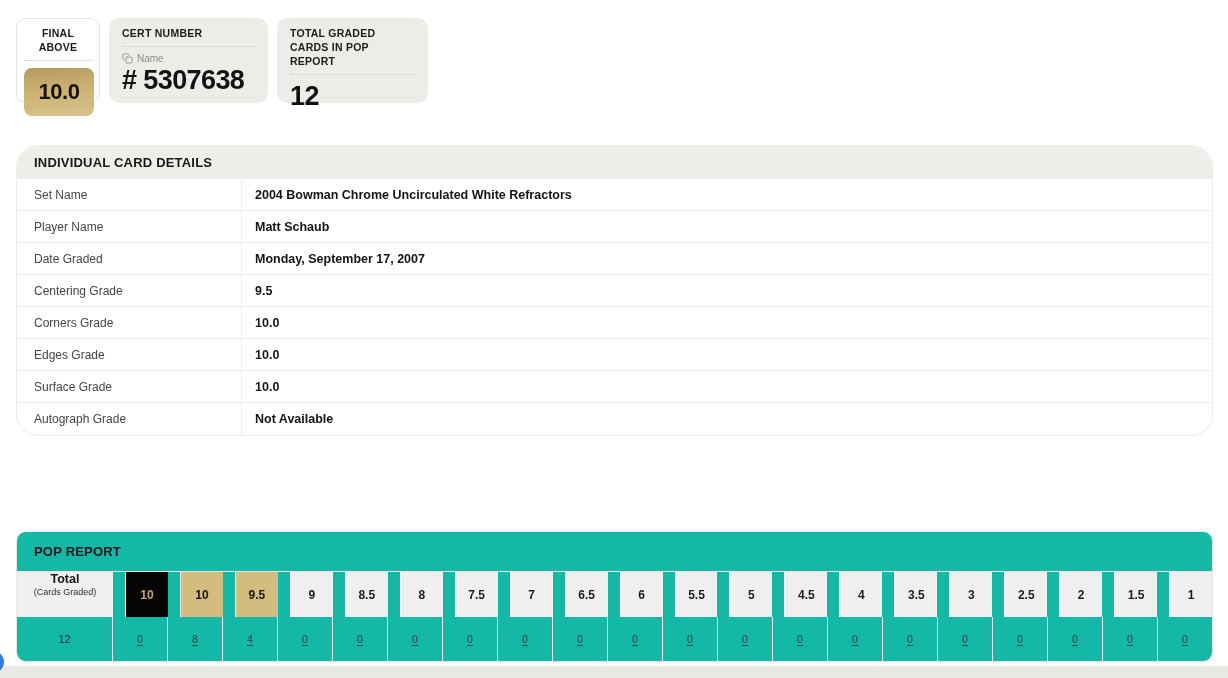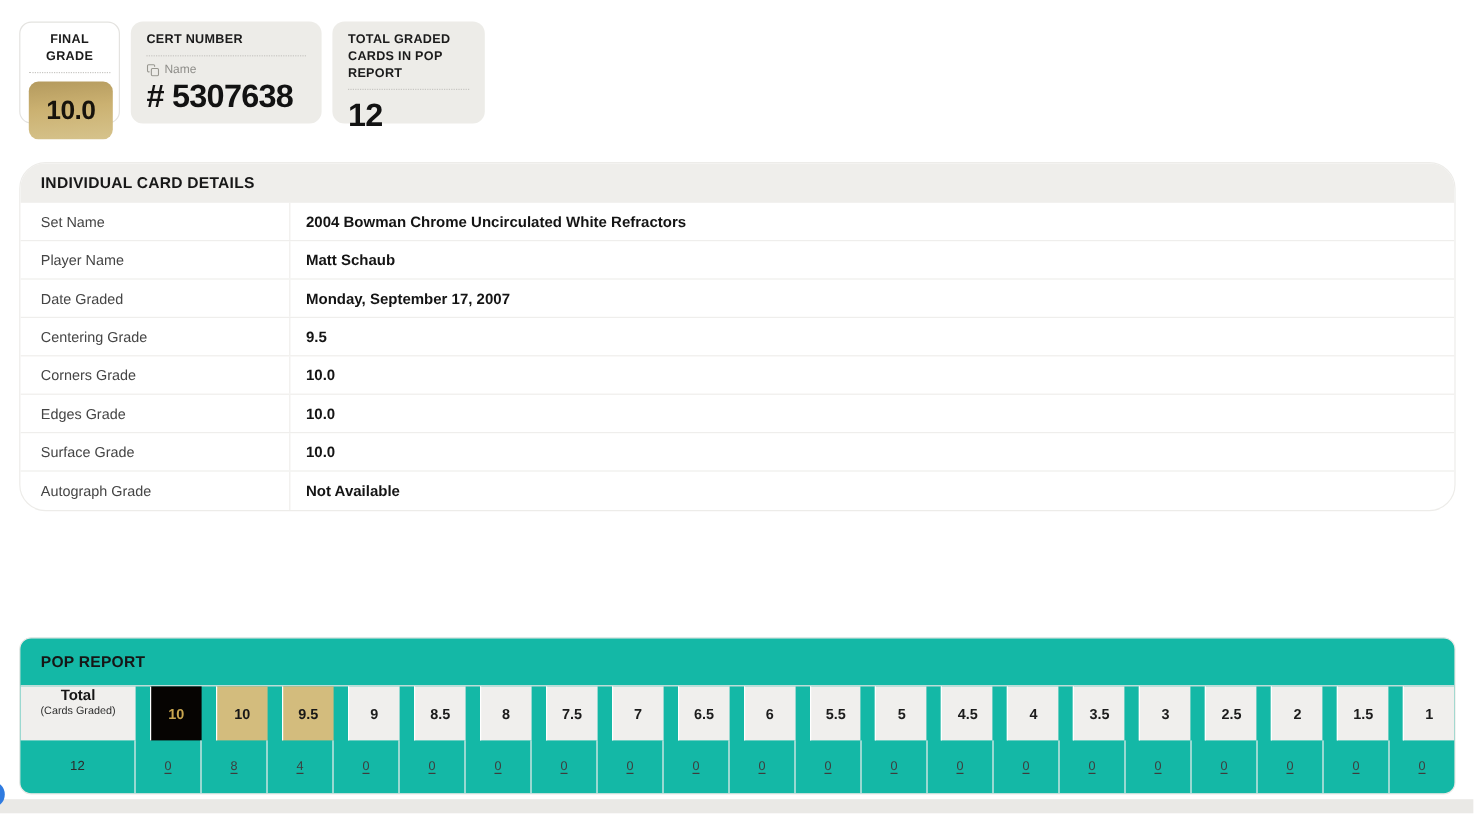--- a/index.html
+++ b/index.html
@@ -8,40 +8,40 @@
     font-family:"Liberation Sans","DejaVu Sans",sans-serif;
     background:#ffffff; color:#161616; position:relative;
   }
 
   
   .stats-row { position:absolute; left:16px; top:18px; display:flex; gap:9px; }
   .stat-card { height:85px; border-radius:10px; padding:9px 13px; }
   .stat-card.white { background:#ffffff; border:1px solid #E4E3E0; width:84px; padding:8px 7px; }
   .stat-card.gray  { background:#EDECE8; }
   .card-cert  { width:159px; }
-  .card-total { width:127px; }
+  .card-total { width:151px; }
   .card-above { width:163px; margin-left:10px; }
   .stat-label { font-size:10.5px; font-weight:700; color:#1b1b1b; letter-spacing:.25px; line-height:1.32; }
   .stat-card.white .stat-label { text-align:center; }
   .dotted { border-top:1px dotted #C7C6C2; margin-top:5px; }
   .grade-badge {
     margin-top:7px; height:48px; width:70px; margin-left:auto; margin-right:auto;
     border-radius:8px; display:flex; align-items:center; justify-content:center;
     background:linear-gradient(175deg,#B49A5E 0%,#CBB171 45%,#D6C38C 100%);
   }
   .grade-badge span { font-size:22px; font-weight:800; color:#17130c; letter-spacing:-.5px; }
   .copy-row { margin-top:6px; display:flex; align-items:center; gap:4px; cursor:pointer; }
   .copy-row span { font-size:10px; color:#8F8E8A; }
   .stat-value { font-size:27px; font-weight:800; color:#121212; letter-spacing:-.6px; margin-top:1px; white-space:nowrap; }
   .card-total .stat-value, .card-above .stat-value { margin-top:6px; }
   .up-arrow { font-weight:800; margin-right:4px; }
 
   
   .details-card {
-    position:absolute; left:16px; top:135px; width:1197px;
+    position:absolute; left:16px; top:145px; width:1197px;
     background:#fff; border:1px solid #EDECE9; border-radius:22px; overflow:hidden;
   }
   .card-header {
     background:#EFEEEB; height:33px; display:flex; align-items:center;
     padding:0 17px; font-size:13px; font-weight:800; letter-spacing:.2px; color:#181818;
   }
   .detail-row { display:flex; height:32px; border-bottom:1px solid #EFEEEC; }
   .detail-row:last-child { border-bottom:none; }
   .detail-label {
     width:225px; flex:none; padding-left:17px; display:flex; align-items:center;
@@ -74,21 +74,21 @@
   
   .bottom-strip { position:absolute; left:0; top:666px; width:1228px; height:12px; background:#EAE9E6; }
   .access-widget { position:absolute; left:-18px; top:651px; width:22px; height:22px; border-radius:50%; background:#2F7BE0; }
 </style>
 </head>
 <body>
 
 <div class="stats-row">
 
   <div class="stat-card white">
-    <div class="stat-label">FINAL GRADE</div>
+    <div class="stat-label">FINAL ABOVE</div>
     <div class="dotted"></div>
     <div class="grade-badge">
       <span>10.0</span>
     </div>
   </div>
 
   <div class="stat-card gray card-cert">
     <div class="stat-label">CERT NUMBER</div>
     <div class="dotted"></div>
     <div class="copy-row">

